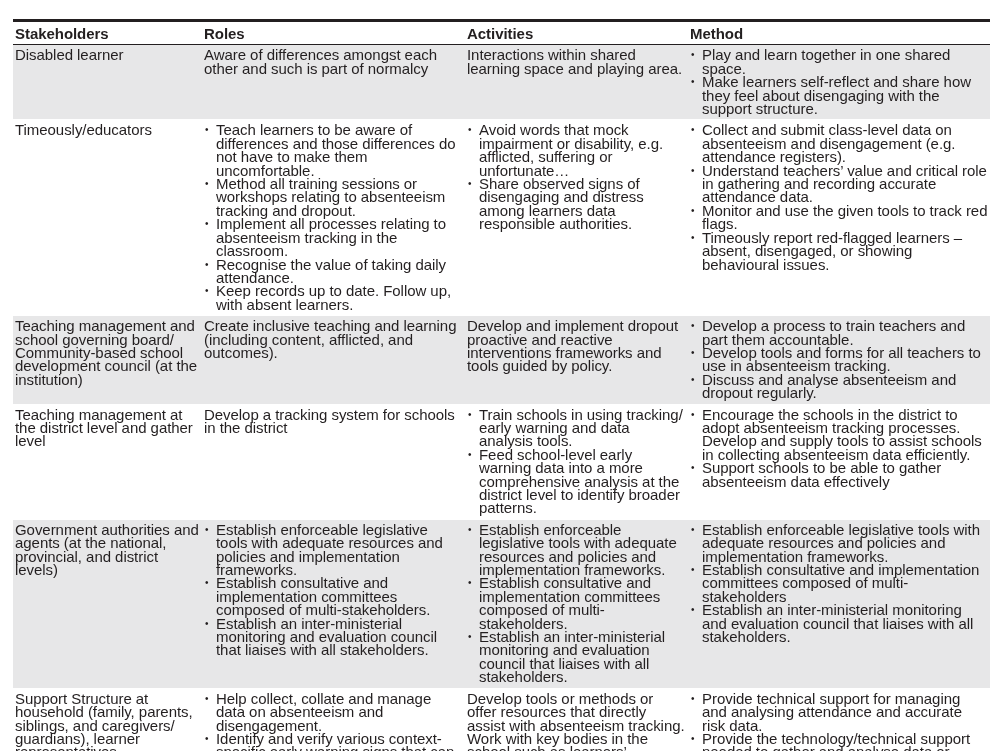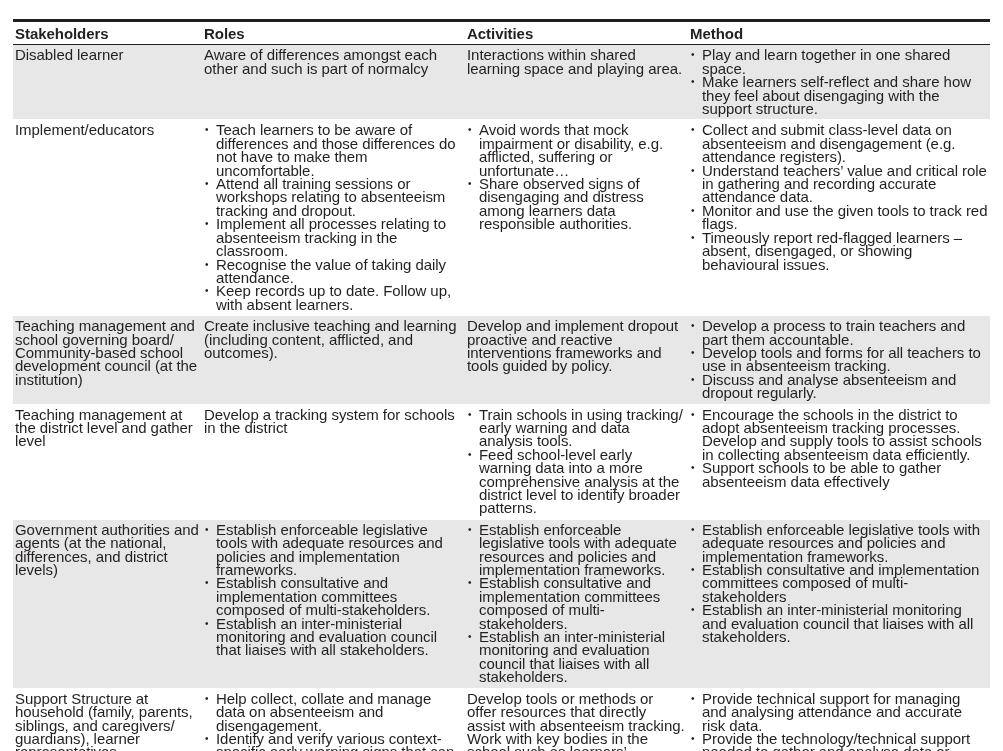--- a/index.html
+++ b/index.html
@@ -51,25 +51,25 @@
             <ul>
               <li>Play and learn together in one shared space.</li>
               <li>Make learners self-reflect and share how they feel about disengaging with the support structure.</li>
             </ul>
           </td>
         </tr>
         <tr class="sep">
           <td colspan="4"></td>
         </tr>
         <tr>
-          <td>Implement/educators</td>
+          <td>Timeously/educators</td>
           <td>
             <ul>
               <li>Teach learners to be aware of differences and those differences do not have to make them uncomfortable.</li>
-              <li>Attend all training sessions or workshops relating to absenteeism tracking and dropout.</li>
+              <li>Method all training sessions or workshops relating to absenteeism tracking and dropout.</li>
               <li>Implement all processes relating to absenteeism tracking in the classroom.</li>
               <li>Recognise the value of taking daily attendance.</li>
               <li>Keep records up to date. Follow up, with absent learners.</li>
             </ul>
           </td>
           <td>
             <ul>
               <li>Avoid words that mock impairment or disability, e.g. afflicted, suffering or unfortunate…</li>
               <li>Share observed signs of disengaging and distress among learners data responsible authorities.</li>
             </ul>
@@ -120,21 +120,21 @@
             <ul>
               <li>Encourage the schools in the district to adopt absenteeism tracking processes. Develop and supply tools to assist schools in collecting absenteeism data efficiently.</li>
               <li>Support schools to be able to gather absenteeism data effectively</li>
             </ul>
           </td>
         </tr>
         <tr class="sep">
           <td colspan="4"></td>
         </tr>
         <tr class="shade">
-          <td>Government authorities and agents (at the national, differences, and district levels)</td>
+          <td>Government authorities and agents (at the national, provincial, and district levels)</td>
           <td>
             <ul>
               <li>Establish enforceable legislative tools with adequate resources and policies and implementation frameworks.</li>
               <li>Establish consultative and implementation committees composed of multi-stakeholders.</li>
               <li>Establish an inter-ministerial monitoring and evaluation council that liaises with all stakeholders.</li>
             </ul>
           </td>
           <td>
             <ul>
               <li>Establish enforceable legislative tools with adequate resources and policies and implementation frameworks.</li>

